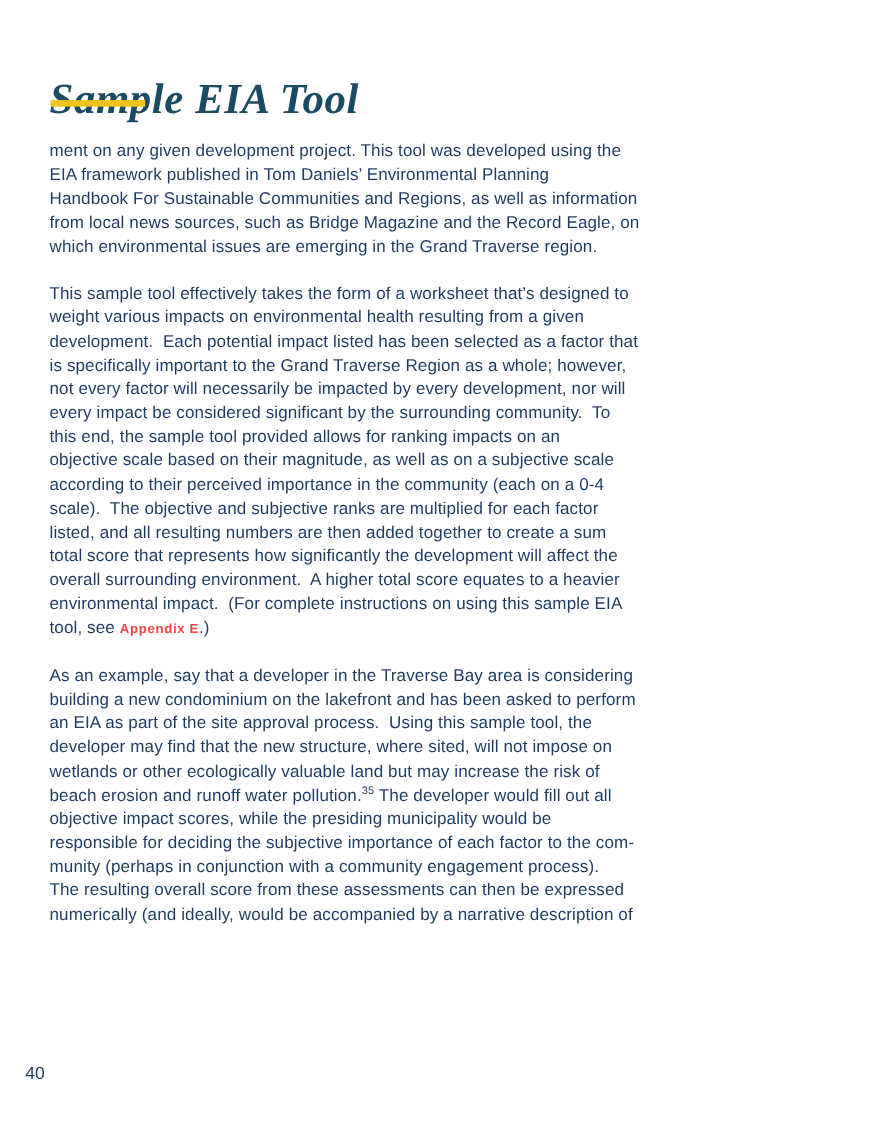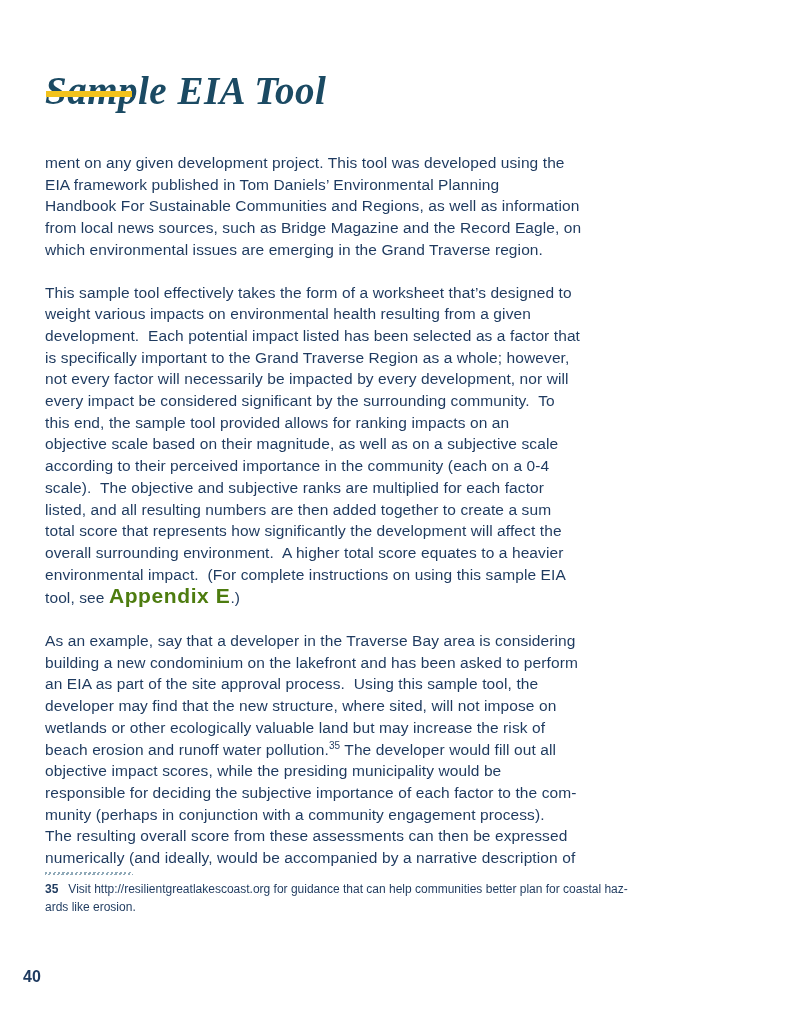--- a/index.html
+++ b/index.html
@@ -33,31 +33,30 @@
   }
   .body-text {
     position: absolute;
     left: 45px;
     top: 127px;
     width: 648px;
     font-size: 15.5px;
     line-height: 21.7px;
     color: #1e3a5f;
     letter-spacing: 0.1px;
-    margin-top: 25px;
   }
   .body-text p {
     margin: 0 0 21px 0;
     white-space: pre-wrap;
   }
   .em-italic { }
   .appendix-link {
     font-weight: bold;
-    color: #4d7c0f;
-    font-size: 21px;
+    color: #ef4444;
+    font-size: 12px;
     letter-spacing: 0.6px;
     text-decoration: none;
     cursor: pointer;
   }
   sup.fn-ref {
     font-size: 10px;
     line-height: 0;
     vertical-align: super;
   }
   .footnote-block {
@@ -85,21 +84,21 @@
   .footnote-number {
     font-weight: bold;
     margin-right: 10px;
   }
   .footnote-url { color: #1e3a5f; text-decoration: none; cursor: pointer; }
   .page-number {
     position: absolute;
     left: 23px;
     top: 968px;
     font-size: 16px;
-    font-weight: bold;
+    font-weight: normal;
     color: #1e3a5f;
   }
 </style>
 </head>
 <body>
 
 <div class="page">
 
   <h1 class="doc-title">Sample EIA Tool</h1>
 
@@ -136,21 +135,16 @@
 wetlands or other ecologically valuable land but may increase the risk of
 beach erosion and runoff water pollution.</span><sup class="fn-ref">35</sup><span> The developer would fill out all
 objective impact scores, while the presiding municipality would be
 responsible for deciding the subjective importance of each factor to the com-
 munity (perhaps in conjunction with a community engagement process).
 The resulting overall score from these assessments can then be expressed
 numerically (and ideally, would be accompanied by a narrative description of</span></p>
 
   </div>
 
-  <div class="footnote-block">
-    <div class="footnote-rule"></div>
-    <div class="footnote-text"><span class="footnote-number">35</span><span>Visit </span><span class="footnote-url">http://resilientgreatlakescoast.org</span><span> for guidance that can help communities better plan for coastal haz-
-ards like erosion.</span></div>
-  </div>
 
   <div class="page-number">40</div>
 
 </div>
 
 </body></html>

